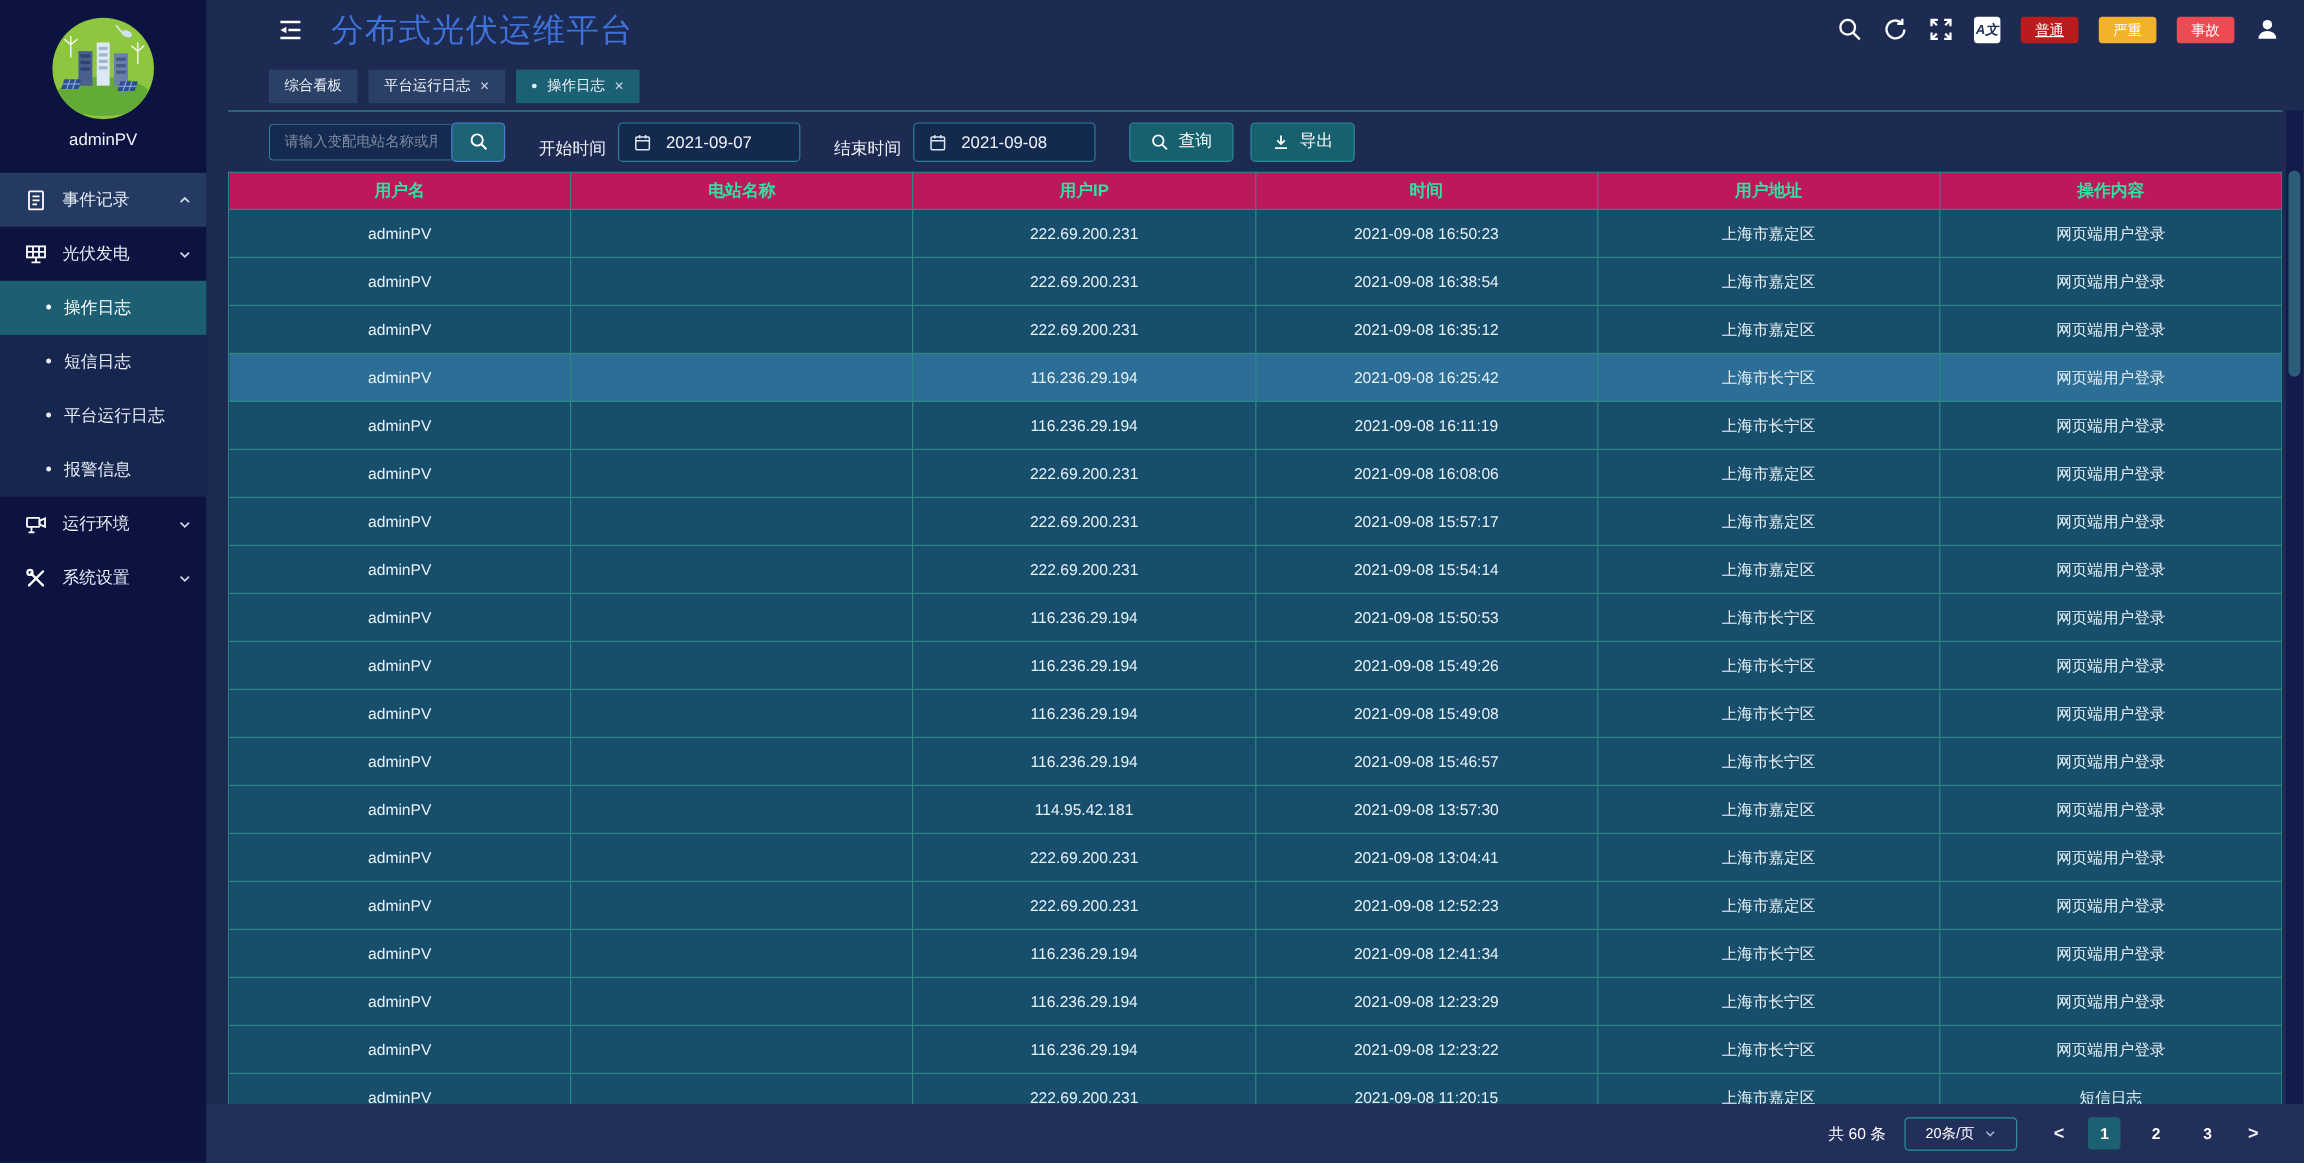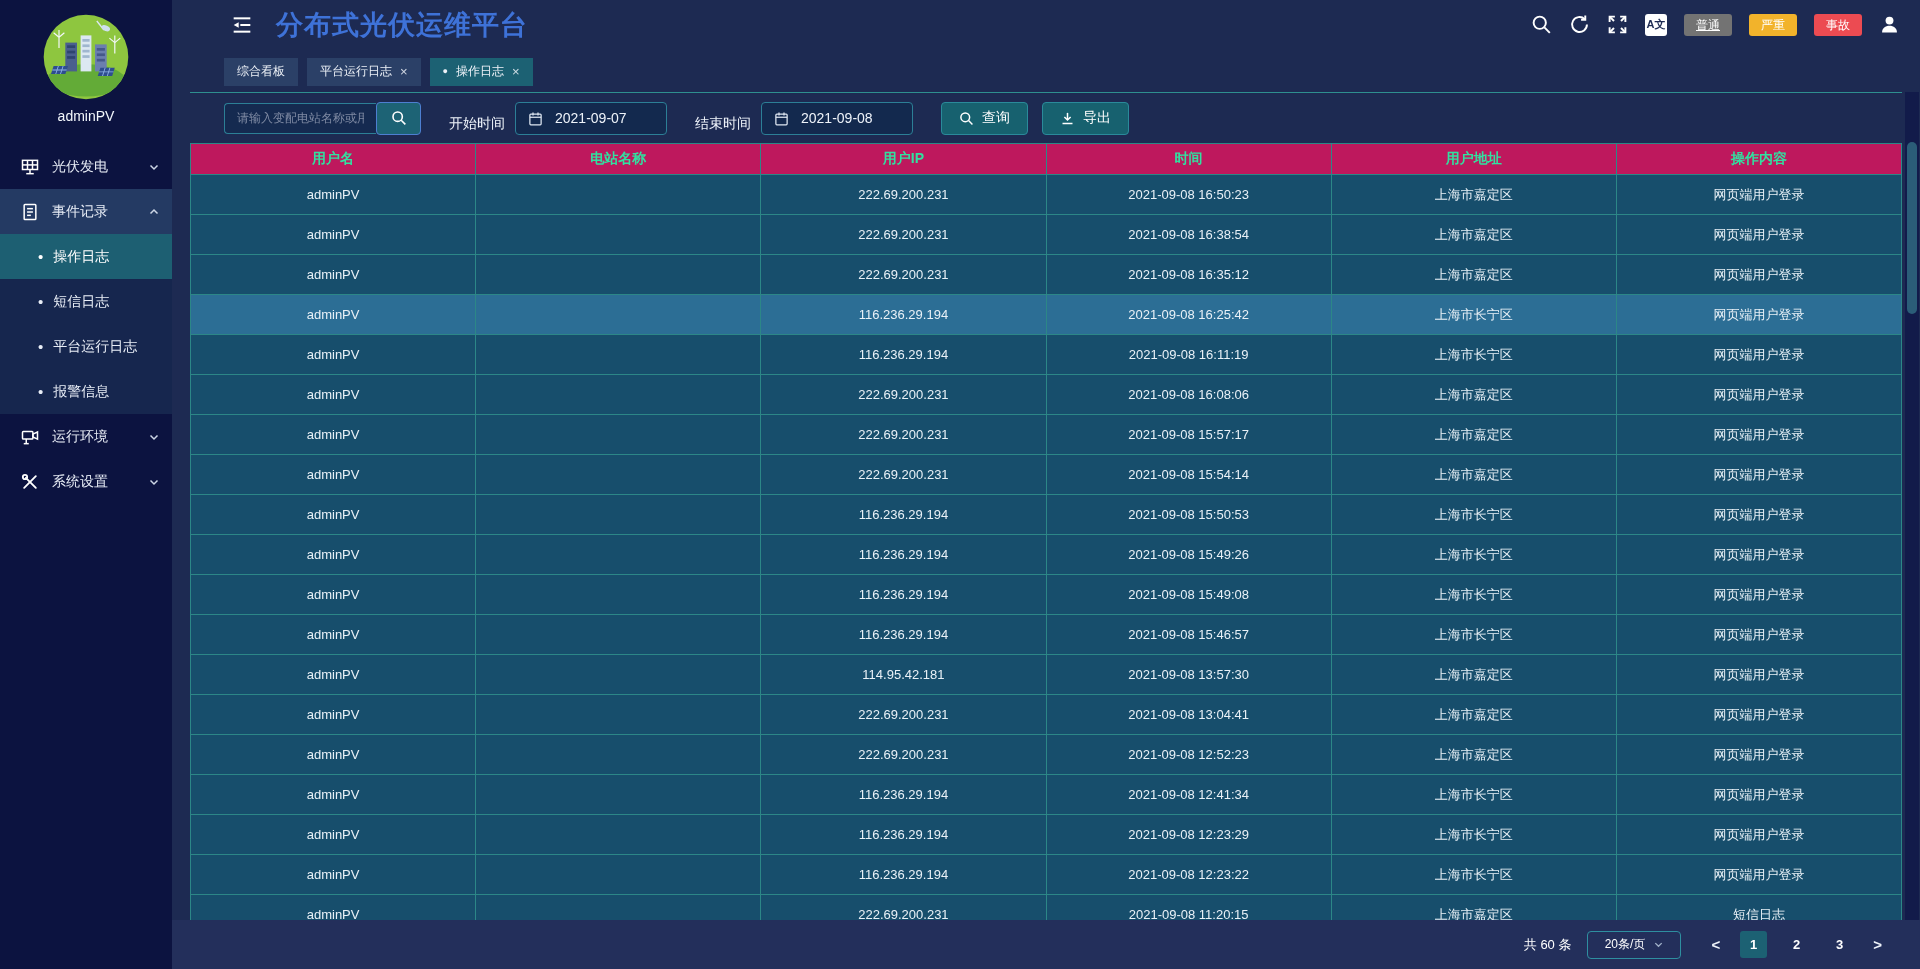--- a/index.html
+++ b/index.html
@@ -24,25 +24,25 @@
   .submenu-item.active { background: #1d5f72; color: #fff; }
   .bullet { margin-right: 10px; font-size: 15px; line-height: 1; }
 
   
   .main { flex: 1; display: flex; flex-direction: column; height: 100%; min-width: 0; }
 
   
   .topbar { height: 49px; flex: 0 0 49px; display: flex; align-items: center; padding: 0 16px 0 58px; }
   .hamburger { width: 24px; height: 20px; color: #fff; margin-right: 22px; cursor: pointer; }
   .hamburger svg { width: 100%; height: 100%; display: block; }
-  .app-title { font-size: 27px; font-weight: bold; color: #3e72d8; letter-spacing: 1px; white-space: nowrap; }
+  .app-title { font-size: 27px; font-weight: normal; color: #3e72d8; letter-spacing: 1px; white-space: nowrap; }
   .topbar-right { margin-left: auto; display: flex; align-items: center; gap: 17px; padding-right: 4px; }
   .tool-icon { width: 21px; height: 21px; color: #fff; cursor: pointer; }
   .tool-icon svg { width: 100%; height: 100%; display: block; }
-  .translate-box { width: 22px; height: 22px; background: #fff; border-radius: 3px; color: #1d2a52; font-weight: bold; font-size: 11px; display: flex; align-items: center; justify-content: center; cursor: pointer; }
+  .translate-box { width: 22px; height: 22px; background: #fff; border-radius: 3px; color: #1d2a52; font-weight: bold; font-size: 11px; display: flex; align-items: center; justify-content: center; cursor: pointer; font-style: italic; }
   .badge { font-size: 12px; color: #fff; padding: 5px 12px; border-radius: 3px; cursor: pointer; line-height: 1; }
 
   
   .tabbar { height: 43px; flex: 0 0 43px; display: flex; align-items: center; padding: 2px 0 0 52px; gap: 9px; text-align: right; }
   .tab { height: 28px; display: flex; align-items: center; gap: 8px; padding: 0 13px; background: #2b4067; color: #eef2f8; font-size: 12px; cursor: pointer; white-space: nowrap; }
   .tab.active { background: #1c6173; }
   .tab .dot { font-size: 9px; line-height: 1; }
   .tab .close { font-size: 13px; opacity: .85; cursor: pointer; line-height: 1; }
 
   
@@ -137,51 +137,51 @@
               <line x1="82" y1="34" x2="82" y2="46"></line>
               <line x1="82" y1="34" x2="76" y2="29"></line>
               <line x1="82" y1="34" x2="88" y2="29"></line>
               <line x1="82" y1="34" x2="82" y2="26"></line>
             </g>
         </g>
       </svg>
       <div class="username">adminPV</div>
     </div>
     <div class="menu" id="menu">
+        <div class="menu-item group-open">
+          <span class="mi-icon">
+            <svg viewBox="0 0 24 24" fill="none" stroke="currentColor" stroke-width="1.8">
+              <rect x="5" y="3" width="14" height="18" rx="1"></rect>
+              <line x1="8.5" y1="8" x2="15.5" y2="8"></line>
+              <line x1="8.5" y1="12" x2="15.5" y2="12"></line>
+              <line x1="8.5" y1="16" x2="13" y2="16"></line>
+            </svg>
+          </span>
+          <span class="mi-label">事件记录</span>
+          <span class="chev">
+            <svg viewBox="0 0 24 24" fill="none" stroke="currentColor" stroke-width="3">
+              <polyline points="5 15 12 8 19 15"></polyline>
+            </svg>
+          </span>
+        </div>
         <div class="menu-item">
           <span class="mi-icon">
             <svg viewBox="0 0 24 24" fill="none" stroke="currentColor" stroke-width="1.8">
               <rect x="3" y="4" width="18" height="11"></rect>
               <line x1="3" y1="9.5" x2="21" y2="9.5"></line>
               <line x1="9" y1="4" x2="9" y2="15"></line>
               <line x1="15" y1="4" x2="15" y2="15"></line>
               <line x1="12" y1="15" x2="12" y2="20"></line>
               <line x1="7.5" y1="20" x2="16.5" y2="20"></line>
             </svg>
           </span>
           <span class="mi-label">光伏发电</span>
           <span class="chev">
             <svg viewBox="0 0 24 24" fill="none" stroke="currentColor" stroke-width="3">
               <polyline points="5 9 12 16 19 9"></polyline>
-            </svg>
-          </span>
-        </div>
-        <div class="menu-item group-open">
-          <span class="mi-icon">
-            <svg viewBox="0 0 24 24" fill="none" stroke="currentColor" stroke-width="1.8">
-              <rect x="5" y="3" width="14" height="18" rx="1"></rect>
-              <line x1="8.5" y1="8" x2="15.5" y2="8"></line>
-              <line x1="8.5" y1="12" x2="15.5" y2="12"></line>
-              <line x1="8.5" y1="16" x2="13" y2="16"></line>
-            </svg>
-          </span>
-          <span class="mi-label">事件记录</span>
-          <span class="chev">
-            <svg viewBox="0 0 24 24" fill="none" stroke="currentColor" stroke-width="3">
-              <polyline points="5 15 12 8 19 15"></polyline>
             </svg>
           </span>
         </div>
         <div class="submenu">
           <div class="submenu-item active">
             <span class="bullet">•</span>
             <span>操作日志</span>
           </div>
           <div class="submenu-item">
             <span class="bullet">•</span>
@@ -262,21 +262,21 @@
             <polyline points="21 15 21 21 15 21"></polyline>
               <polyline points="9 21 3 21 3 15"></polyline>
             <line x1="3" y1="3" x2="8" y2="8"></line>
               <line x1="21" y1="3" x2="16" y2="8"></line>
             <line x1="21" y1="21" x2="16" y2="16"></line>
               <line x1="3" y1="21" x2="8" y2="16"></line>
           </svg>
         </span>
         <span class="translate-box">A文</span>
         <span id="badges" style="display:flex;gap:17px">
-            <span class="badge" style="background: #737373; text-decoration: underline;">普通</span>
+            <span class="badge" style="background: #b91c1c; text-decoration: underline;">普通</span>
             <span class="badge" style="background: rgb(242, 179, 43);">严重</span>
             <span class="badge" style="background: rgb(236, 75, 82);">事故</span>
           </span>
         <span class="tool-icon">
           <svg viewBox="0 0 24 24" fill="currentColor">
               <circle cx="12" cy="7.5" r="4.5"></circle>
               <path d="M3.5 21c0-4.8 3.8-7.5 8.5-7.5s8.5 2.7 8.5 7.5z"></path>
             </svg>
         </span>
       </div>

